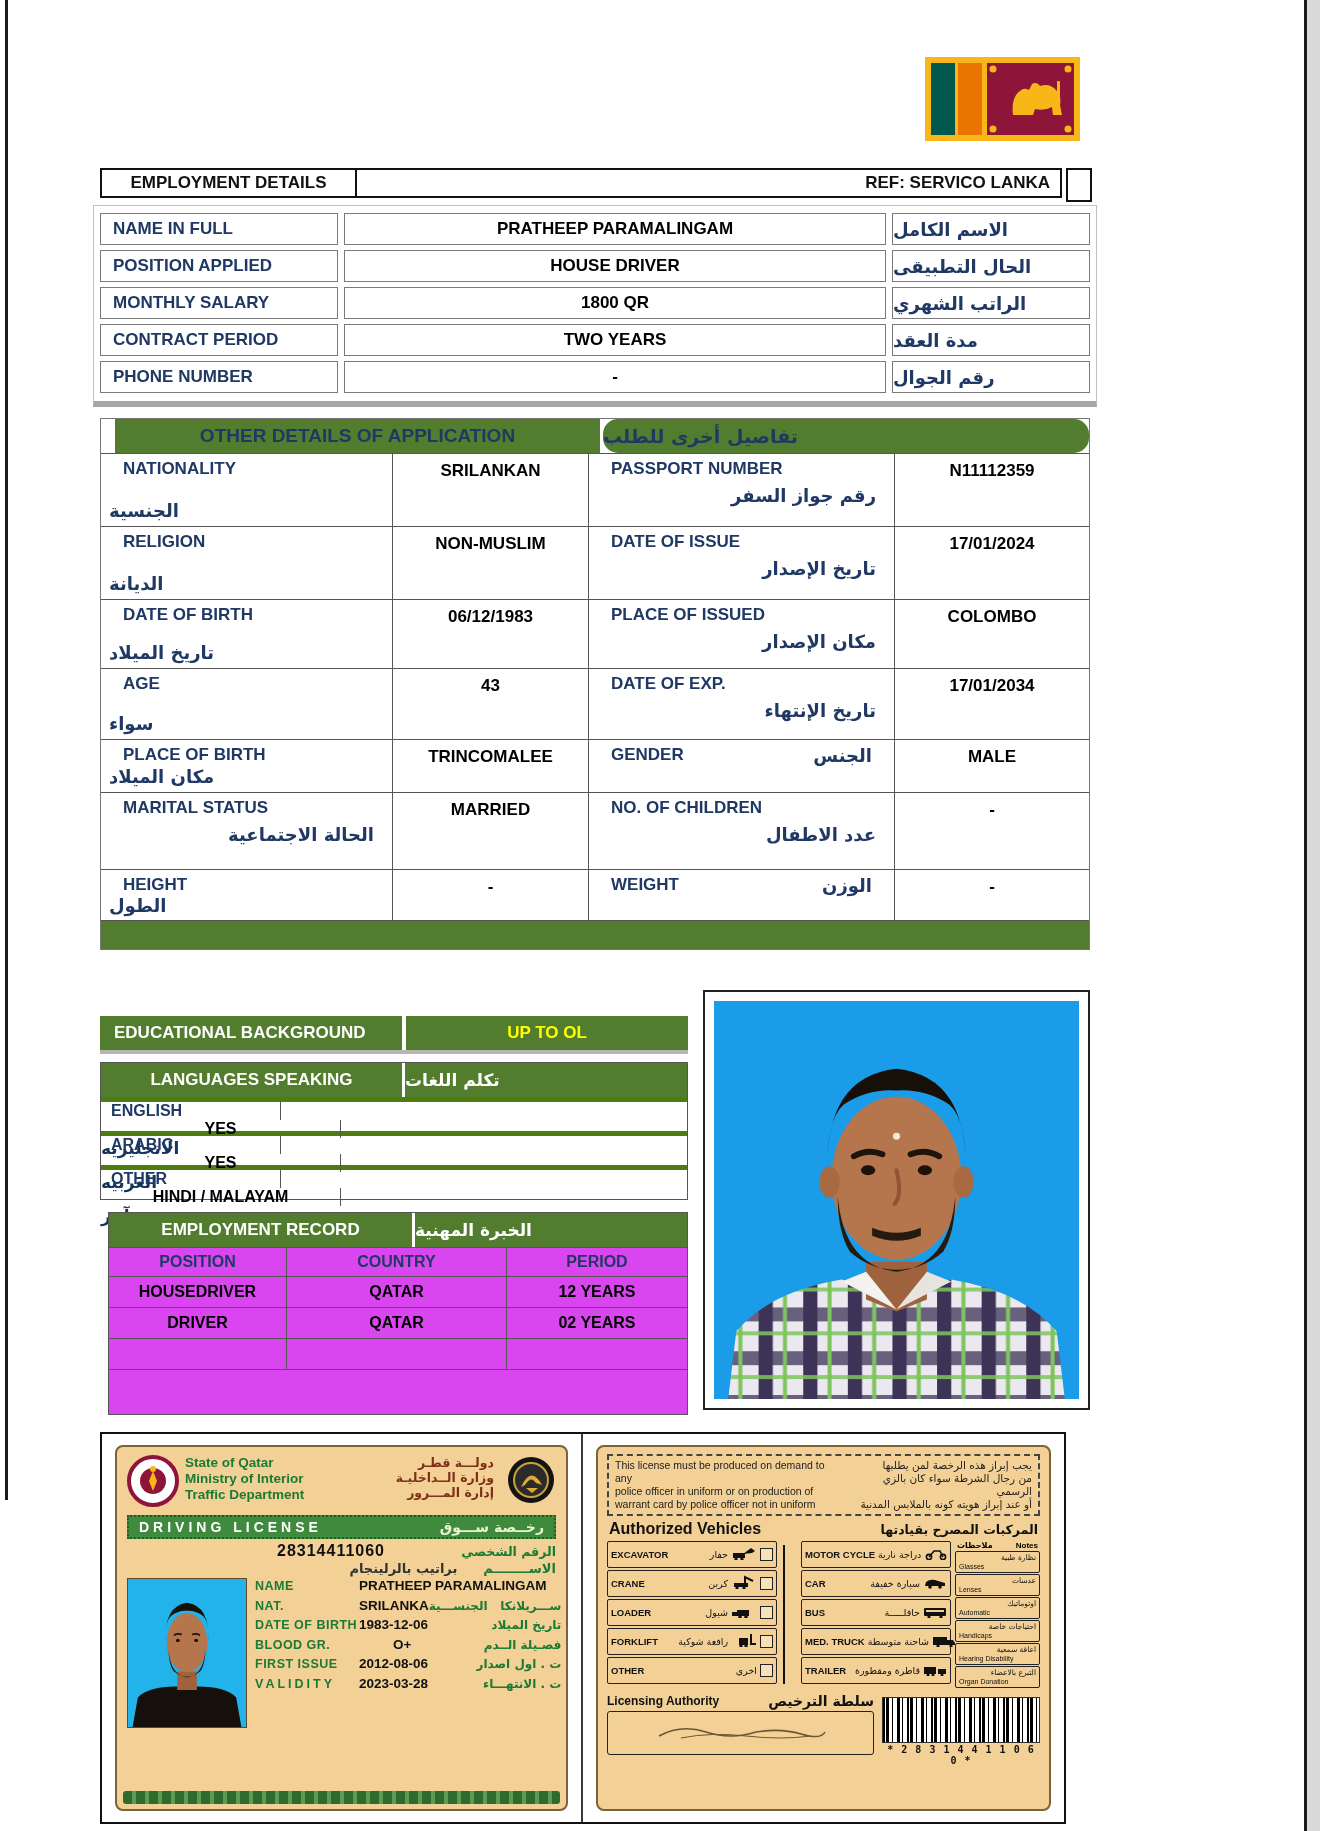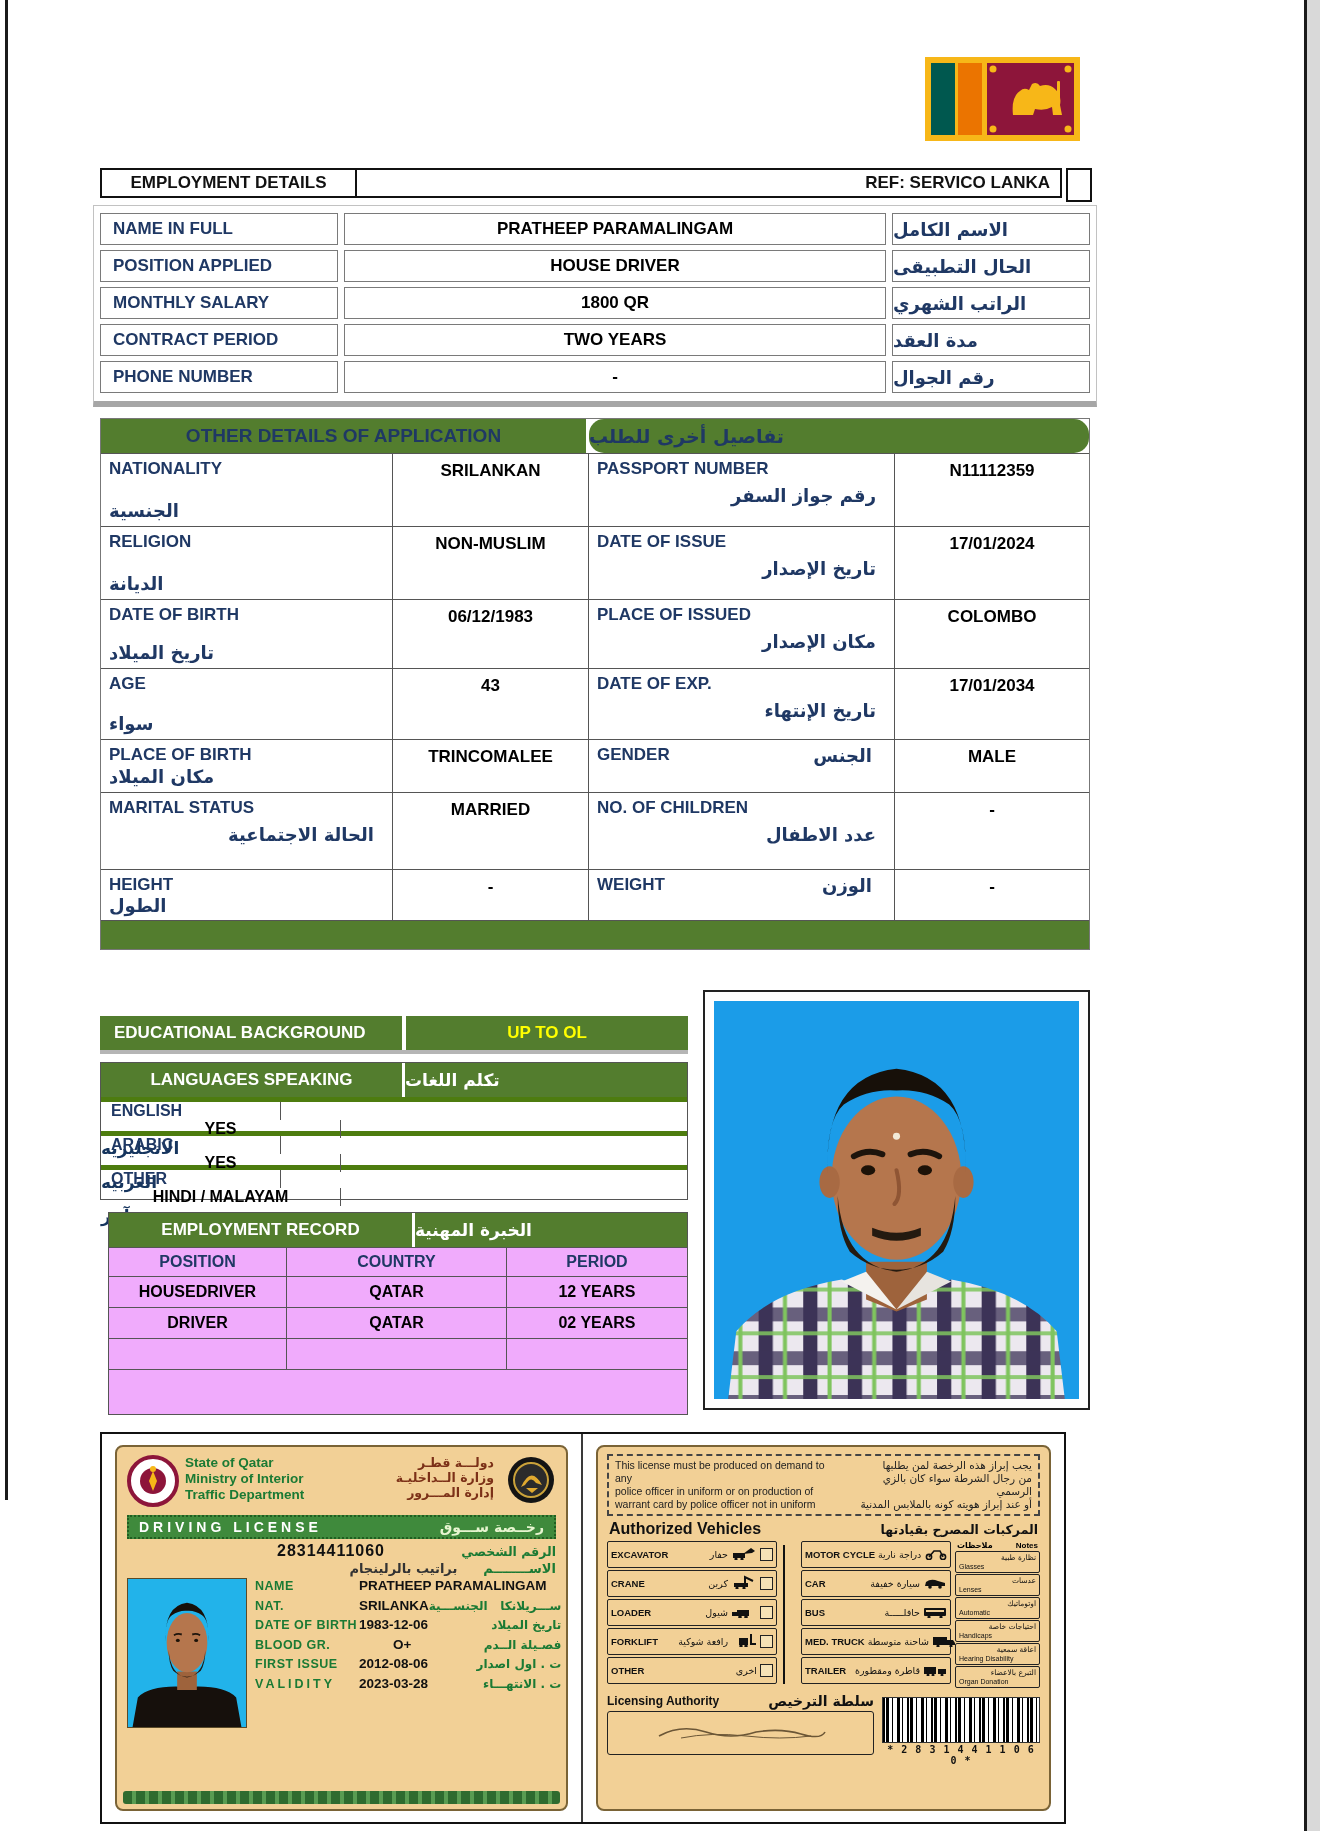--- a/index.html
+++ b/index.html
@@ -37,21 +37,21 @@
   .t2-head .gh.en{width:488px;justify-content:center;font-size:19px;border-right:3px solid #fff;}
   .t2-head .gh.ar{flex:1;justify-content:flex-end;padding-right:70px;font-size:19px;font-family:"DejaVu Sans",sans-serif;direction:rtl;border-radius:15px;}
   .t2-row{display:flex;border-top:1px solid #555;}
   .t2 .c{box-sizing:border-box;border-right:1px solid #555;padding:5px 8px;}
   .t2 .c:last-child{border-right:none;}
   .t2 .labc{width:292px;flex-direction:column;}
   .t2 .valc{width:196px;display:flex;justify-content:center;padding-top:7px;
             font-weight:bold;color:#000;font-size:17px;}
   .t2 .labc2{width:306px;}
   .t2 .valc2{flex:1;display:flex;justify-content:center;padding-top:7px;font-weight:bold;color:#000;font-size:17px;}
-  .t2 .en{color:#1f3864;font-weight:bold;font-size:17px;}
+  .t2 .en{color:#1f3864;font-weight:bold;font-size:17px;margin-left:14px;}
   .t2 .ar{color:#1f3864;font-weight:bold;font-size:18px;font-family:"DejaVu Sans",sans-serif;direction:rtl;}
   .t2 .one{display:flex;justify-content:space-between;align-items:flex-start;}
   .t2 .one .ar{padding-right:14px;}
   .t2 .two{display:flex;flex-direction:column;}
   .t2 .two .ar{align-self:flex-end;padding-right:10px;margin-top:6px;}
   .t2-greenbar{height:28px;background:#537d2e;border-top:1px solid #555;}
 
   
   .edu{position:absolute;left:100px;top:1016px;width:588px;height:34px;display:flex;
        border-bottom:4px solid #b5b5b5;box-sizing:content-box;}
@@ -69,21 +69,21 @@
                     font-family:"DejaVu Sans",sans-serif;direction:rtl;}
   .lang-row{display:flex;height:29px;border-top:5px solid #4d7c0f;flex-direction:column;}
   .lang-row .c{box-sizing:border-box;border-right:1px solid #555;display:flex;align-items:center;}
   .lang-row .c:last-child{border-right:none;}
   .lang-row .l{width:180px;padding-left:10px;color:#1f3864;font-weight:bold;font-size:16px;}
   .lang-row .v{width:240px;justify-content:center;color:#000;font-weight:bold;font-size:16px;}
   .lang-row .a{flex:1;justify-content:flex-end;padding-right:10px;color:#16355e;font-weight:bold;font-size:17px;
                font-family:"DejaVu Sans",sans-serif;direction:rtl;}
 
   
-  .emp{position:absolute;left:108px;top:1212px;width:580px;border:1px solid #555;box-sizing:border-box;background:#f0abfc;}
+  .emp{position:absolute;left:108px;top:1212px;width:580px;border:1px solid #555;box-sizing:border-box;background:#d946ef;}
   .emp-head{display:flex;height:34px;}
   .emp-head .gh{background:#537d2e;color:#fff;font-weight:bold;display:flex;align-items:center;box-sizing:border-box;}
   .emp-head .gh.en{width:306px;justify-content:center;font-size:17px;border-right:3px solid #fff;}
   .emp-head .gh.ar{flex:1;justify-content:flex-end;padding-right:12px;font-size:17px;
                    font-family:"DejaVu Sans",sans-serif;direction:rtl;}
   .emp-row{display:flex;border-top:1px solid #555;}
   .emp-row .c{box-sizing:border-box;border-right:1px solid #555;display:flex;align-items:center;justify-content:center;}
   .emp-row .c:last-child{border-right:none;}
   .emp-row .c1{width:178px;} .emp-row .c2{width:220px;} .emp-row .c3{flex:1;}
   .emp-row.colhead{height:28px;} .emp-row.colhead .c{color:#1f3864;font-weight:bold;font-size:16px;}

